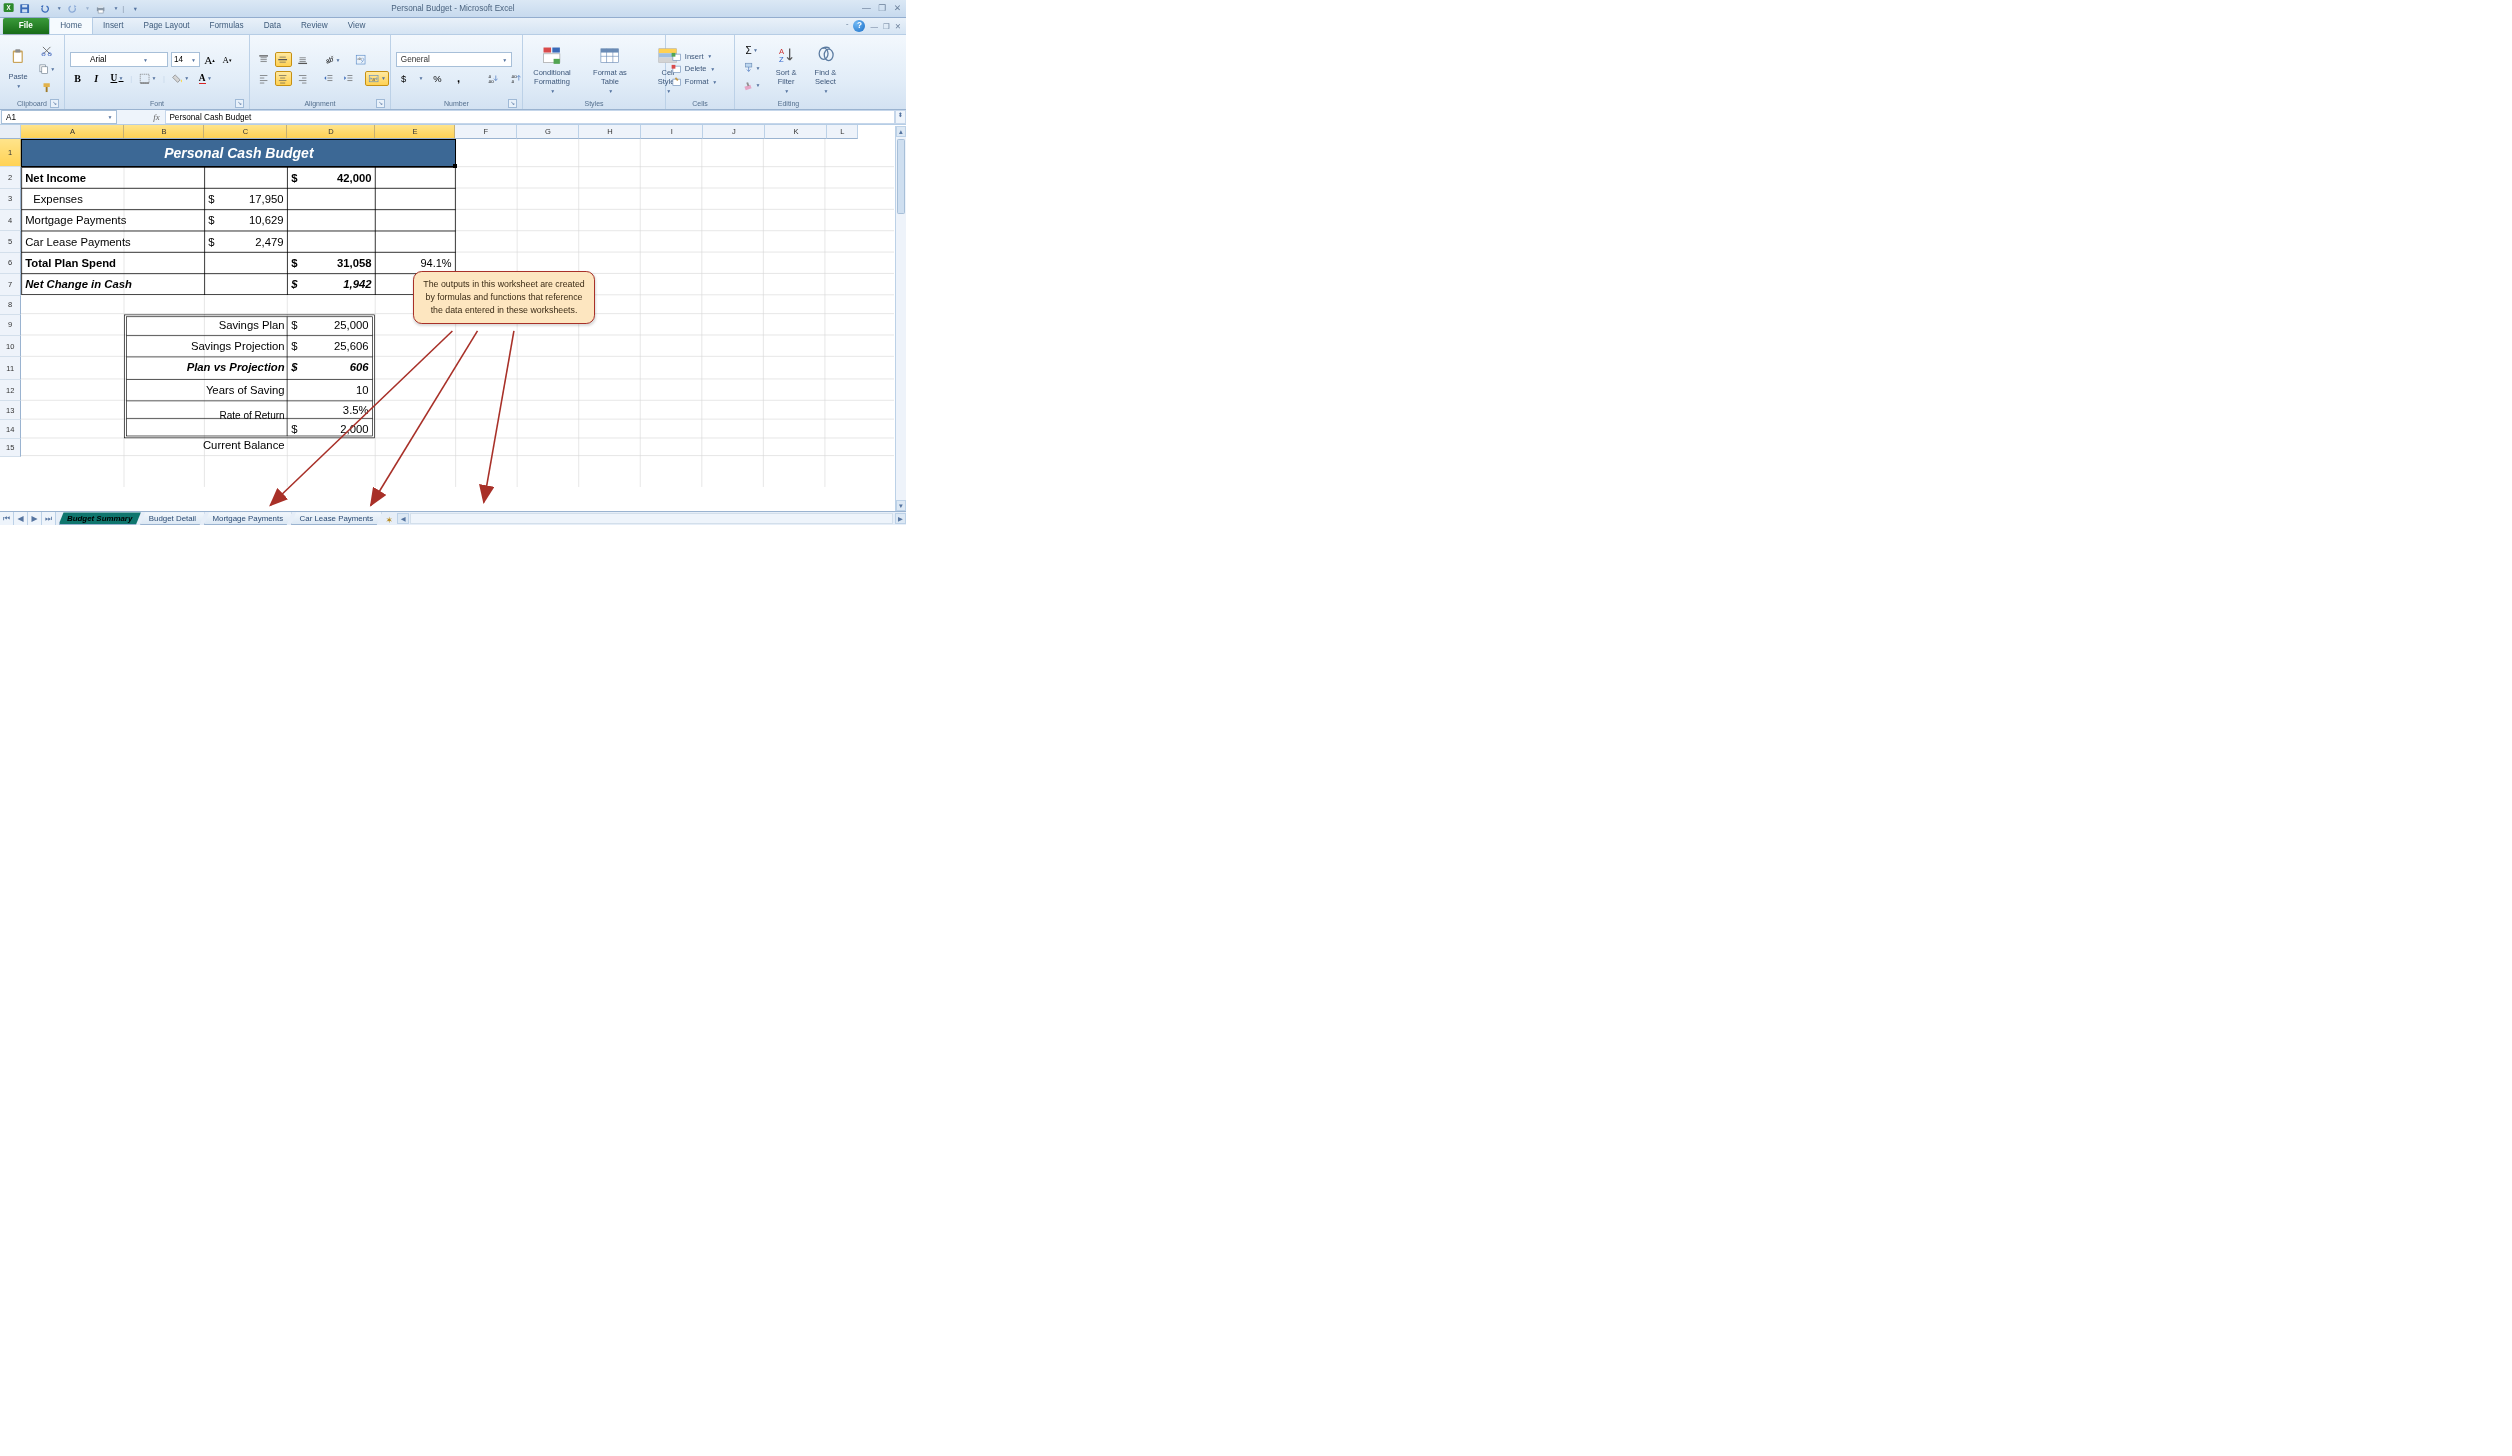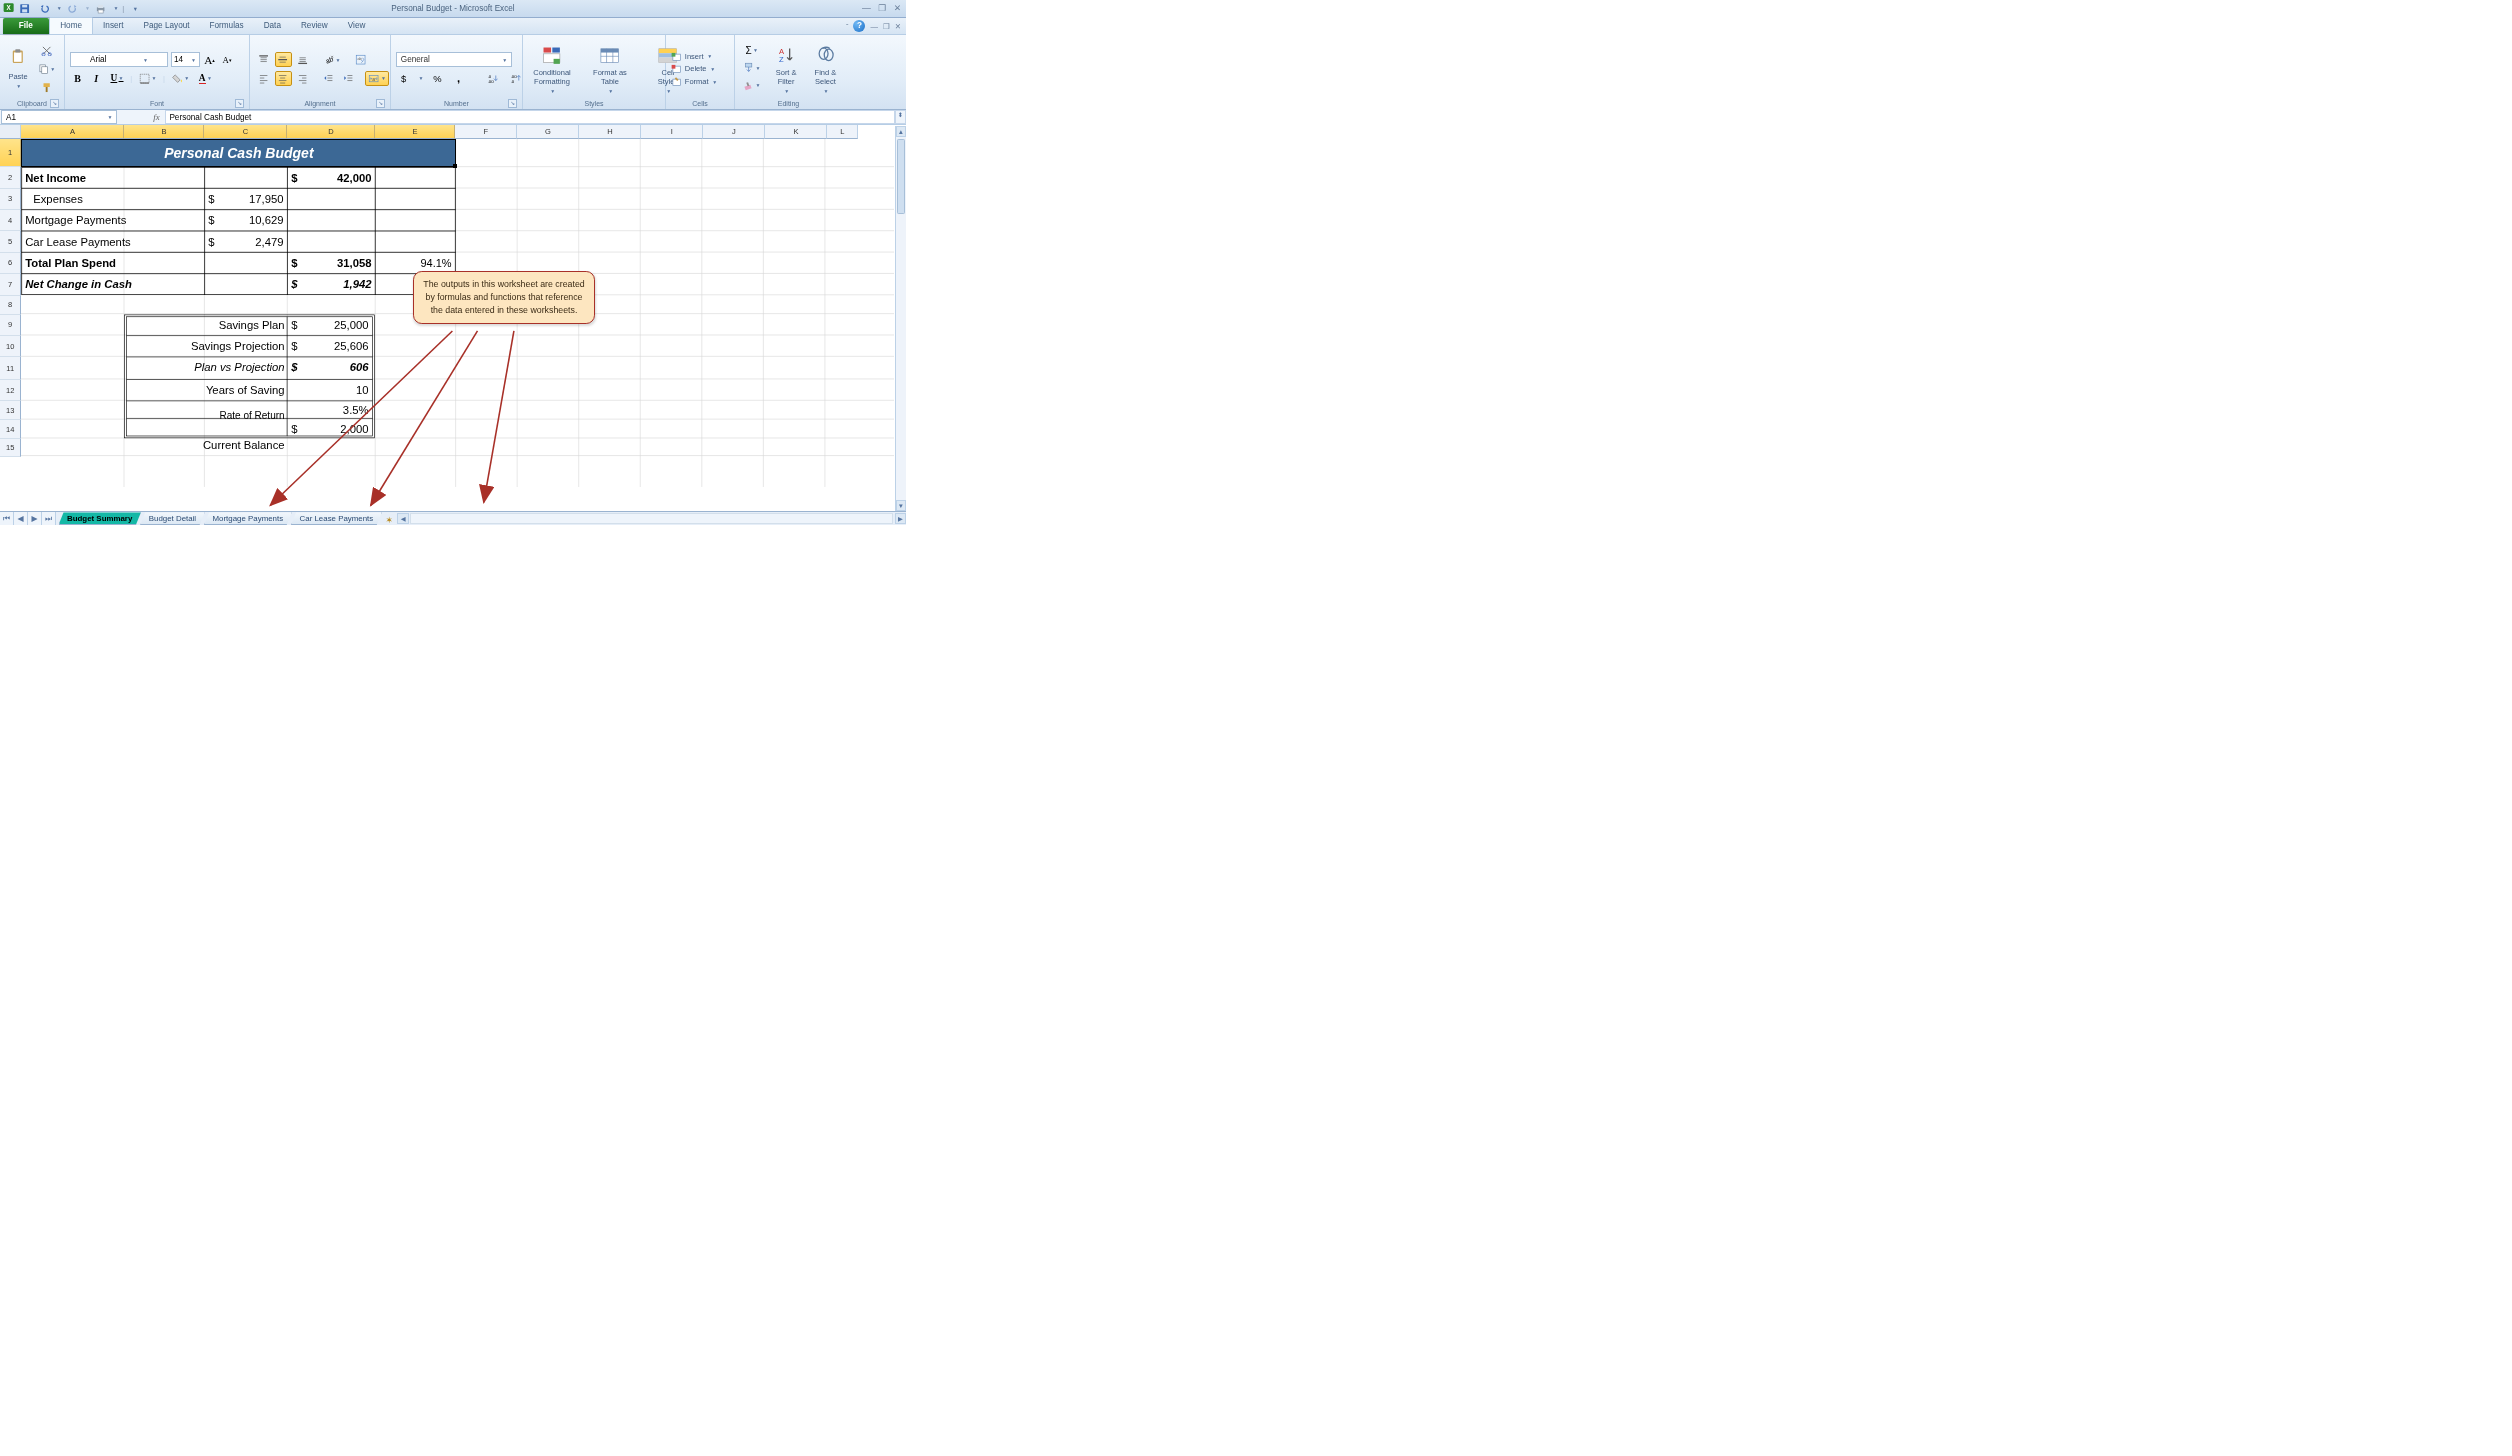--- a/index.html
+++ b/index.html
@@ -210,21 +210,21 @@
   }
   .sheet-tabs { display:flex; align-items:flex-end; padding-left:2.5px; }
   .sheet-tab {
     background: linear-gradient(#f2f7fc, #dce8f4);
     border:0.6px solid #9ab3d0; border-top:none;
     padding: 1.3px 7.5px 1.3px 7.5px; margin-right:-0.6px;
     clip-path: polygon(5px 0, 100% 0, calc(100% - 5px) 100%, 0 100%);
     color:#2b4a72;
   }
   .sheet-tab.active {
-    background:#14b8a6; font-weight:bold; color:#000;
+    background:#0f766e; font-weight:bold; color:#000;font-style:italic;
   }
   .sheet-insert { width:16.3px; display:flex; align-items:center; justify-content:center; color:#b88a1c; font-size:8.8px;}
   .hscroll {
     flex:1; display:flex; align-items:center;
   }
   .hscroll .harrow { width:11.3px; height:11.3px; background:#dce8f4; border:0.6px solid #bcd1e7; text-align:center; font-size:6.3px; line-height:10px; color:#5574a0; }
   .hscroll .htrack { flex:1; height:11.3px; background:#eef4fb; border:0.6px solid #d3dfeb; margin:0 1.3px;}
 
   
   .callout-box {
@@ -849,21 +849,21 @@
     <div class="cell" style="left:106px;top:175px;width:161px;height:21.4px;font-size:11.3px;justify-content:flex-end">Savings Plan</div>
     <div class="cell" style="left:266px;top:175px;width:85px;height:21.4px;font-size:11.3px;justify-content:space-between">
         <span>$</span>
         <span>25,000</span>
       </div>
     <div class="cell" style="left:106px;top:196px;width:161px;height:21.4px;font-size:11.3px;justify-content:flex-end">Savings Projection</div>
     <div class="cell" style="left:266px;top:196px;width:85px;height:21.4px;font-size:11.3px;justify-content:space-between">
         <span>$</span>
         <span>25,606</span>
       </div>
-    <div class="cell" style="left:106px;top:217px;width:161px;height:22.6px;font-size:11.3px;font-weight:normal;font-style:italic;justify-content:flex-end">Plan vs Projection</div>
+    <div class="cell" style="left:106px;top:217px;width:161px;height:22.6px;font-size:11.3px;font-weight:bold;font-style:italic;justify-content:flex-end">Plan vs Projection</div>
     <div class="cell" style="left:266px;top:217px;width:85px;height:22.6px;font-size:11.3px;font-weight:bold;font-style:italic;justify-content:space-between">
         <span>$</span>
         <span>606</span>
       </div>
     <div class="cell" style="left:106px;top:240px;width:161px;height:21.4px;font-size:11.3px;justify-content:flex-end">Years of Saving</div>
     <div class="cell" style="left:266px;top:240px;width:85px;height:21.4px;font-size:11.3px;justify-content:flex-end">10</div>
     <div class="cell" style="left:106px;top:261px;width:161px;height:31px;font-size:10px;justify-content:flex-end">Rate of Return</div>
     <div class="cell" style="left:266px;top:261px;width:85px;height:19px;font-size:11.3px;justify-content:flex-end">3.5%</div>
     <div class="cell" style="left:106px;top:296px;width:161px;height:19px;font-size:11.3px;justify-content:flex-end">Current Balance</div>
     <div class="cell" style="left:266px;top:280px;width:85px;height:19px;font-size:11.3px;justify-content:space-between">

